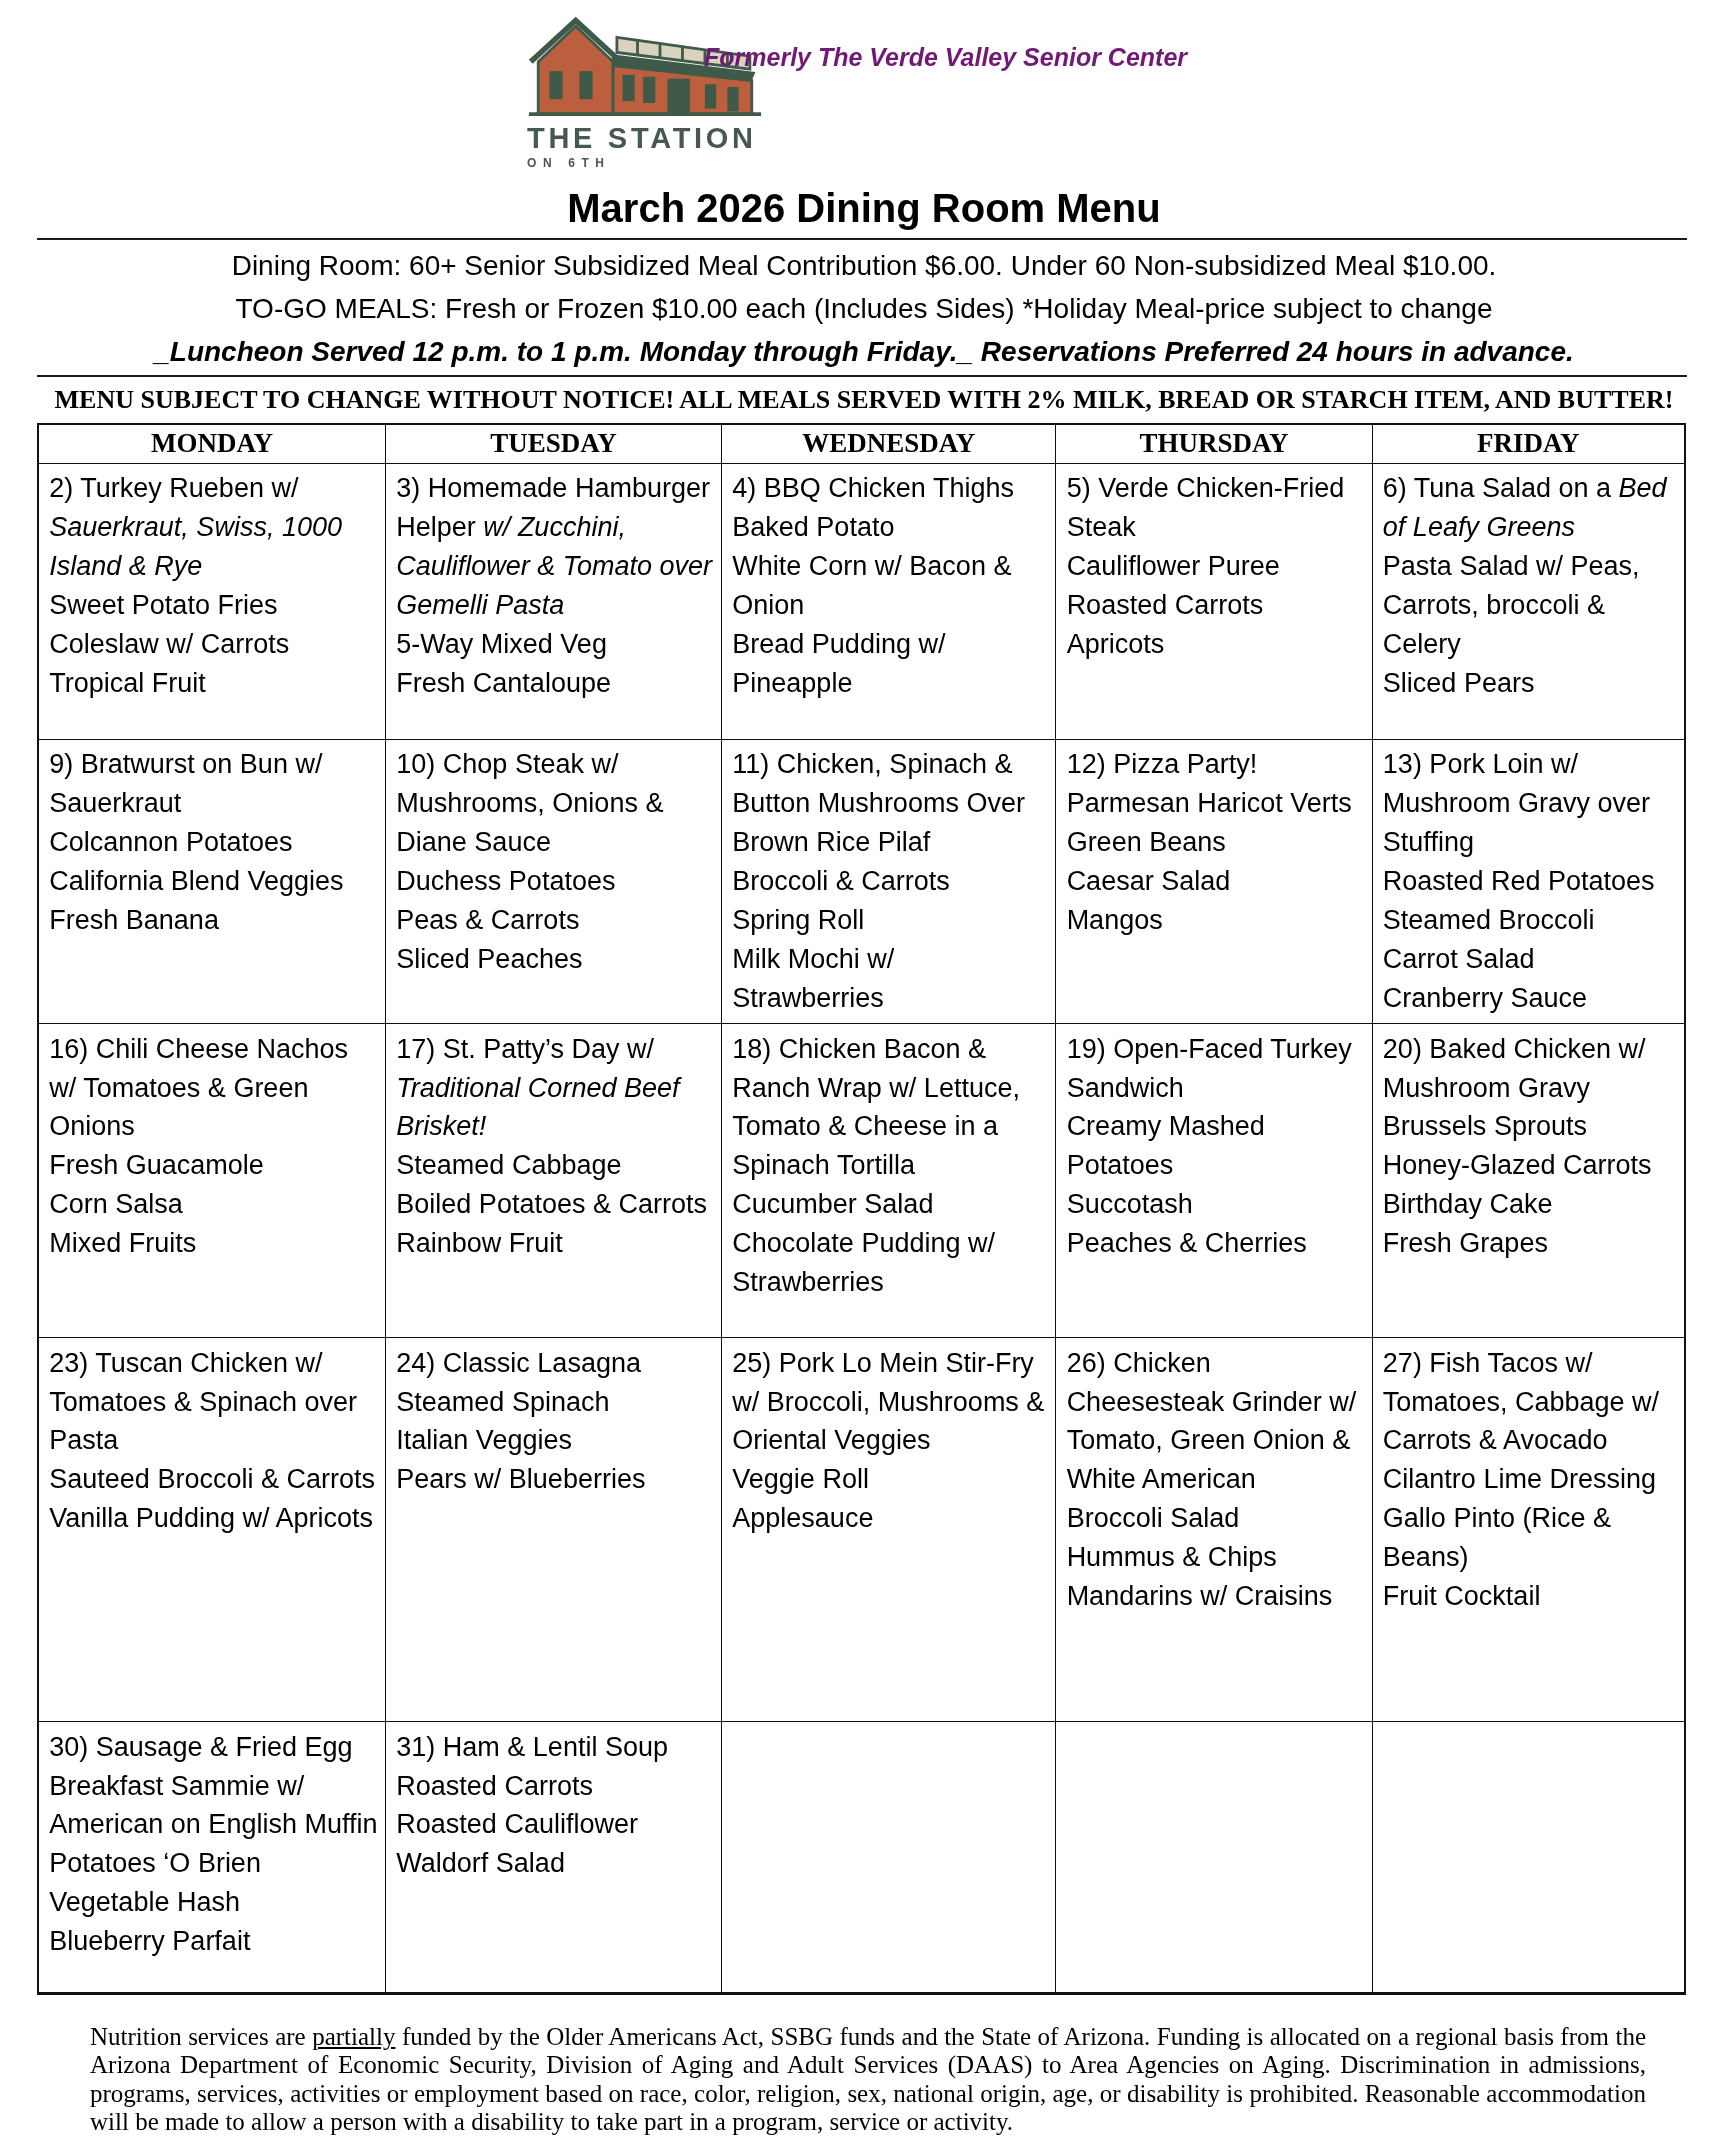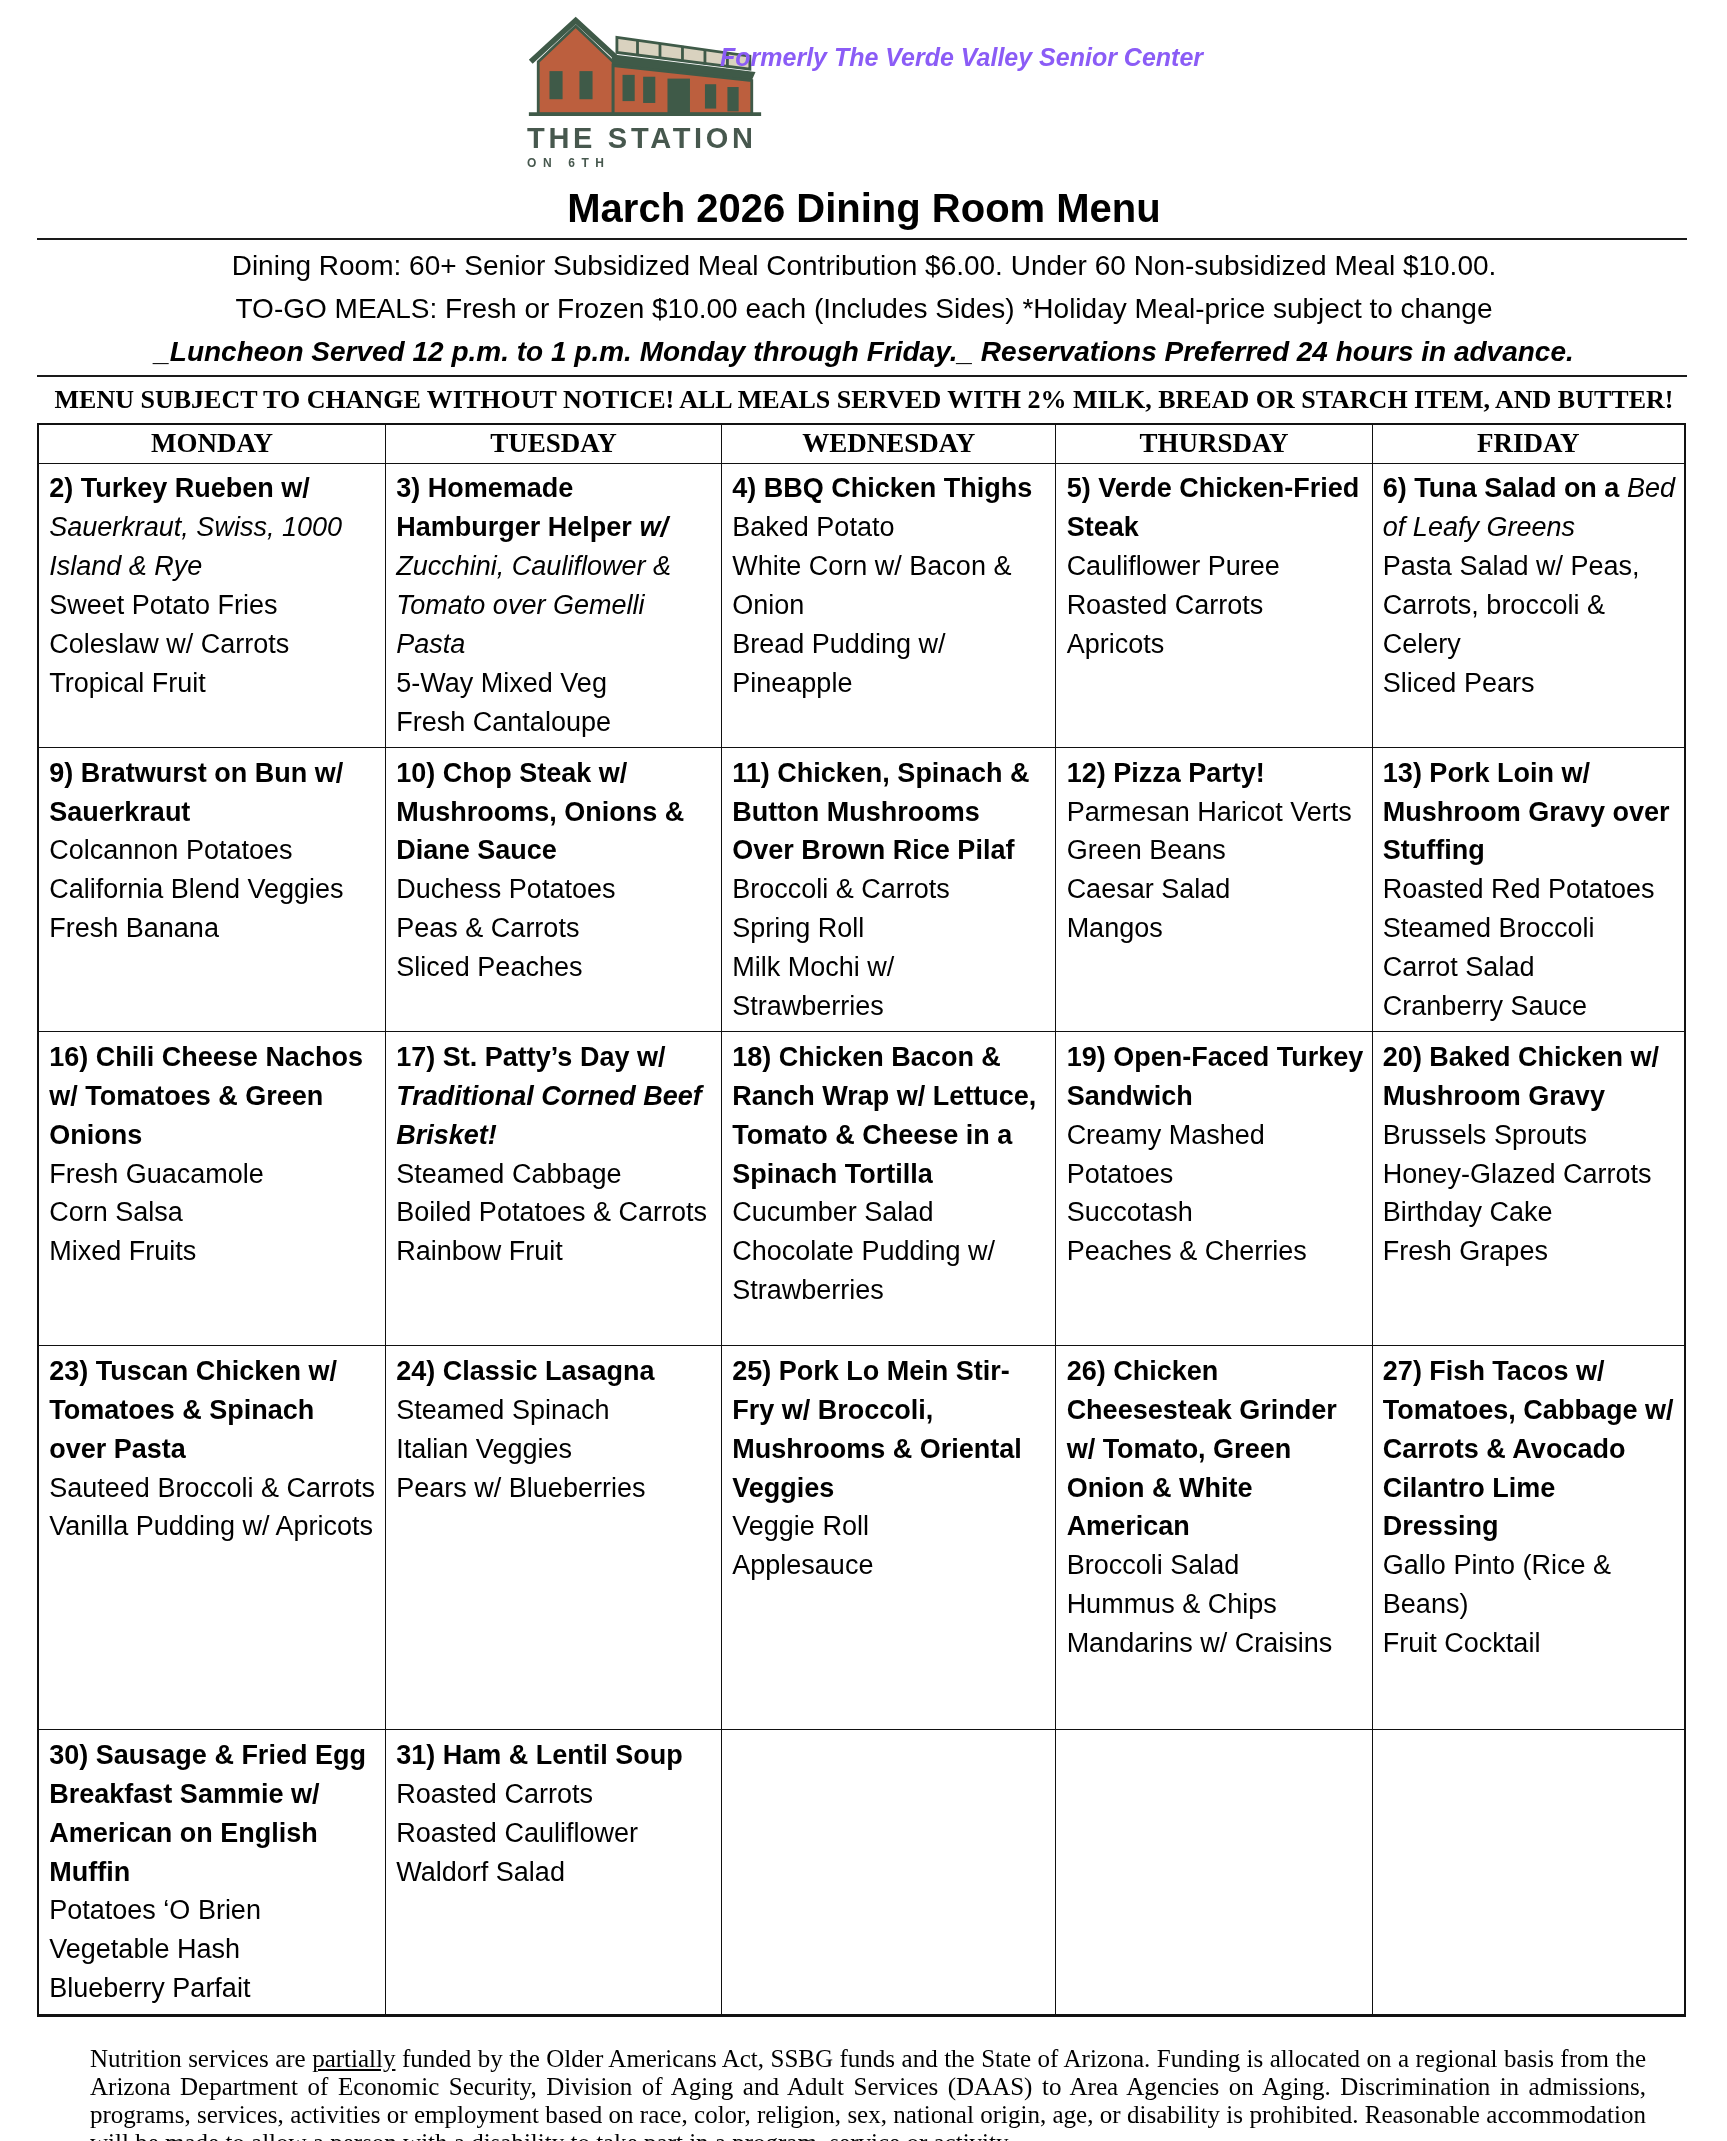--- a/index.html
+++ b/index.html
@@ -4,22 +4,22 @@
 <style>
   html,body{margin:0;padding:0;background:#ffffff;}
   .page{width:1728px;min-height:2142px;box-sizing:border-box;position:relative;
         font-family:"Liberation Sans",sans-serif;color:#000;padding-top:13px;background:#fff;}
 
   
   .header{position:relative;height:167px;}
   .logo-wrap{position:absolute;left:527px;top:0;width:240px;text-align:left;}
   .logo-name{font-weight:bold;font-size:29px;letter-spacing:3.7px;color:#47584e;margin-top:0.9px;white-space:nowrap;}
   .logo-sub{font-weight:bold;font-size:12px;letter-spacing:6.6px;color:#47584e;margin-top:0.9px;}
-  .tagline{position:absolute;left:720px;top:30px;font-weight:bold;font-style:italic;
-           font-size:25px;color:#8b5cf6;white-space:nowrap;}
+  .tagline{position:absolute;left:704px;top:30px;font-weight:bold;font-style:italic;
+           font-size:25px;color:#701a75;white-space:nowrap;}
 
   .title{text-align:center;font-size:40px;font-weight:bold;margin:5.6px 0 7.5px 0;letter-spacing:0px;}
   .rule{border-top:2.8px solid #1a1a1a;margin:0 41px 0 37px;}
   .rule2{border-top:2.8px solid #1a1a1a;margin:7.5px 41px 0 37px;}
 
   .contact{display:flex;justify-content:space-between;align-items:baseline;
            font-family:"Liberation Serif",serif;font-size:29px;padding:7.5px 90px 0 94px;}
   .contact .website{font-style:italic;}
 
   .info{text-align:center;font-size:28px;margin-top:10.3px;}
@@ -29,21 +29,21 @@
           text-align:center;margin-top:7.5px;}
 
   
   table.menu{border-collapse:collapse;table-layout:fixed;width:1649px;margin:8.4px 37px 0 37px;
              border:2.8px solid #111;}
   table.menu th{font-family:"Liberation Serif",serif;font-weight:bold;font-size:27px;
                 border:1.9px solid #111;padding:2.8px 0 3.7px 0;}
   table.menu td{border:1.9px solid #111;vertical-align:top;text-align:left;
                 padding:5.6px 7.5px 5.6px 10.3px;font-size:27px;line-height:1.44;}
   table.menu tr.wk-last td{border-bottom:3.7px solid #111;}
-  td .b{font-weight:bold;margin-top:24px;}
+  td .b{font-weight:normal;margin-top:24px;}
   td .i{font-style:italic;}
   col.c1{width:21.1%;} col.c2{width:20.4%;} col.c3{width:20.3%;} col.c4{width:19.2%;} col.c5{width:19.0%;}
 
   
   .footer{font-family:"Liberation Serif",serif;font-size:25px;line-height:1.13;
           margin:28px 82px 0 90px;text-align:justify;}
   .footer .u{text-decoration:underline;}
 </style>
 </head>
 <body>

